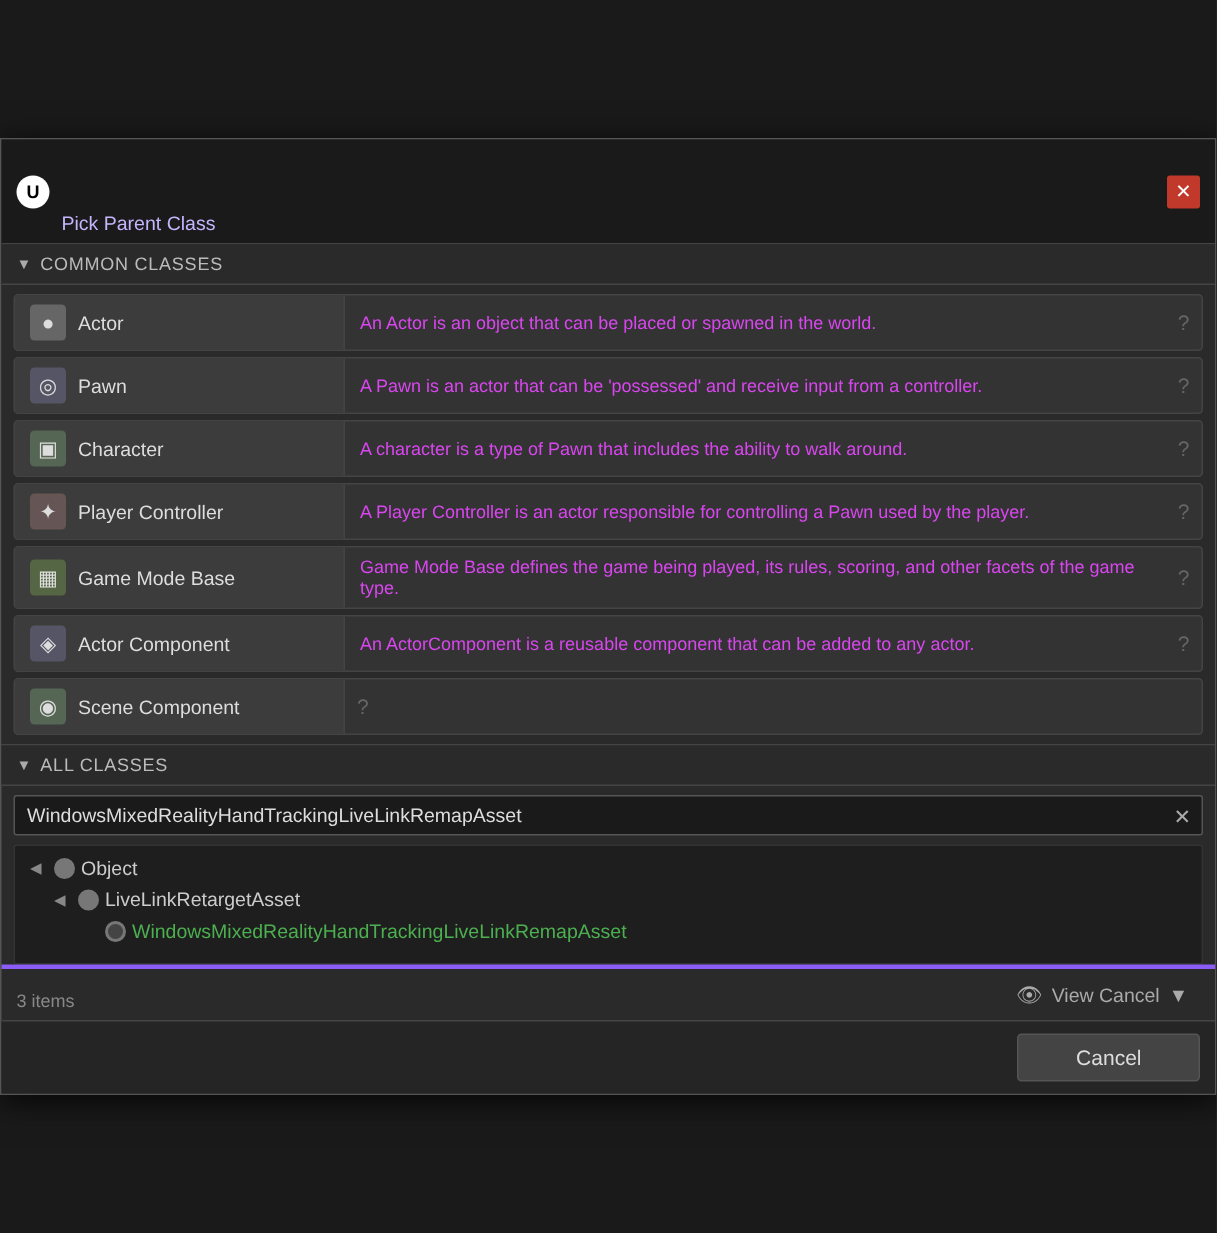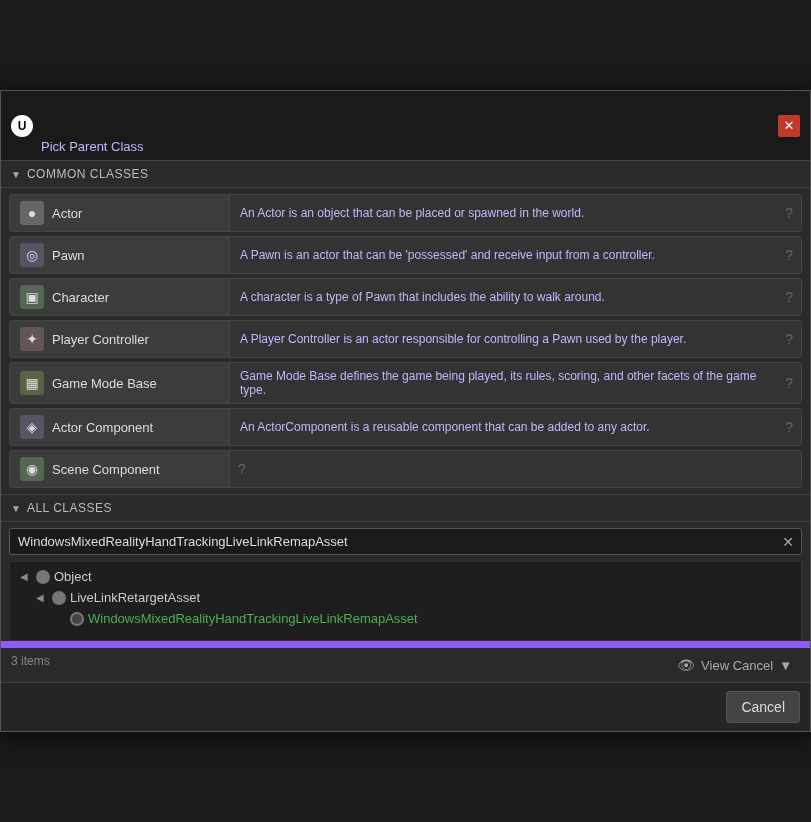--- a/index.html
+++ b/index.html
@@ -138,21 +138,21 @@
     .class-icon.pawn { background: #556; }
     .class-icon.character { background: #565; }
     .class-icon.player-controller { background: #655; }
     .class-icon.game-mode { background: #564; }
     .class-icon.actor-component { background: #556; }
     .class-icon.scene-component { background: #565; }
 
     .class-item-desc {
       padding: 6px 10px;
       font-size: 12px;
-      color: #c4b5fd;
+      color: #d946ef;
       flex: 1;
       display: flex;
       align-items: center;
     }
 
     .class-item-help {
       display: flex;
       align-items: center;
       padding: 0 8px;
       color: #666;
@@ -231,24 +231,24 @@
     }
     .tree-circle.filled { background: #777; }
     .tree-label {
       font-size: 13px;
       color: #ccc;
     }
     .tree-label.highlighted { color: #4caf50; font-size: 13px; }
 
     .footer-row {
       display: flex;
-      align-items: flex-start;
+      align-items: flex-end;
       justify-content: space-between;
       padding: 6px 10px;
-      border-top: 7px solid #8b5cf6;
+      border-top: 3px solid #8b5cf6;
     }
     .items-count {
       font-size: 12px;
       color: #888;
     }
     .view-options-btn {
       display: flex;
       align-items: center;
       gap: 6px;
       background: none;
@@ -265,21 +265,21 @@
       justify-content: flex-end;
       padding: 8px 10px;
       background: #252525;
       border-top: 1px solid #444;
       gap: 8px;
     }
     .cancel-btn {
       background: #444;
       border: 1px solid #555;
       color: #ddd;
-      padding: 7px 14px;
+      padding: 7px 38px;
       font-size: 14px;
       cursor: pointer;
       border-radius: 3px;
     }
   </style>
 </head>
 <body>
 
 <div class="dialog">
 

